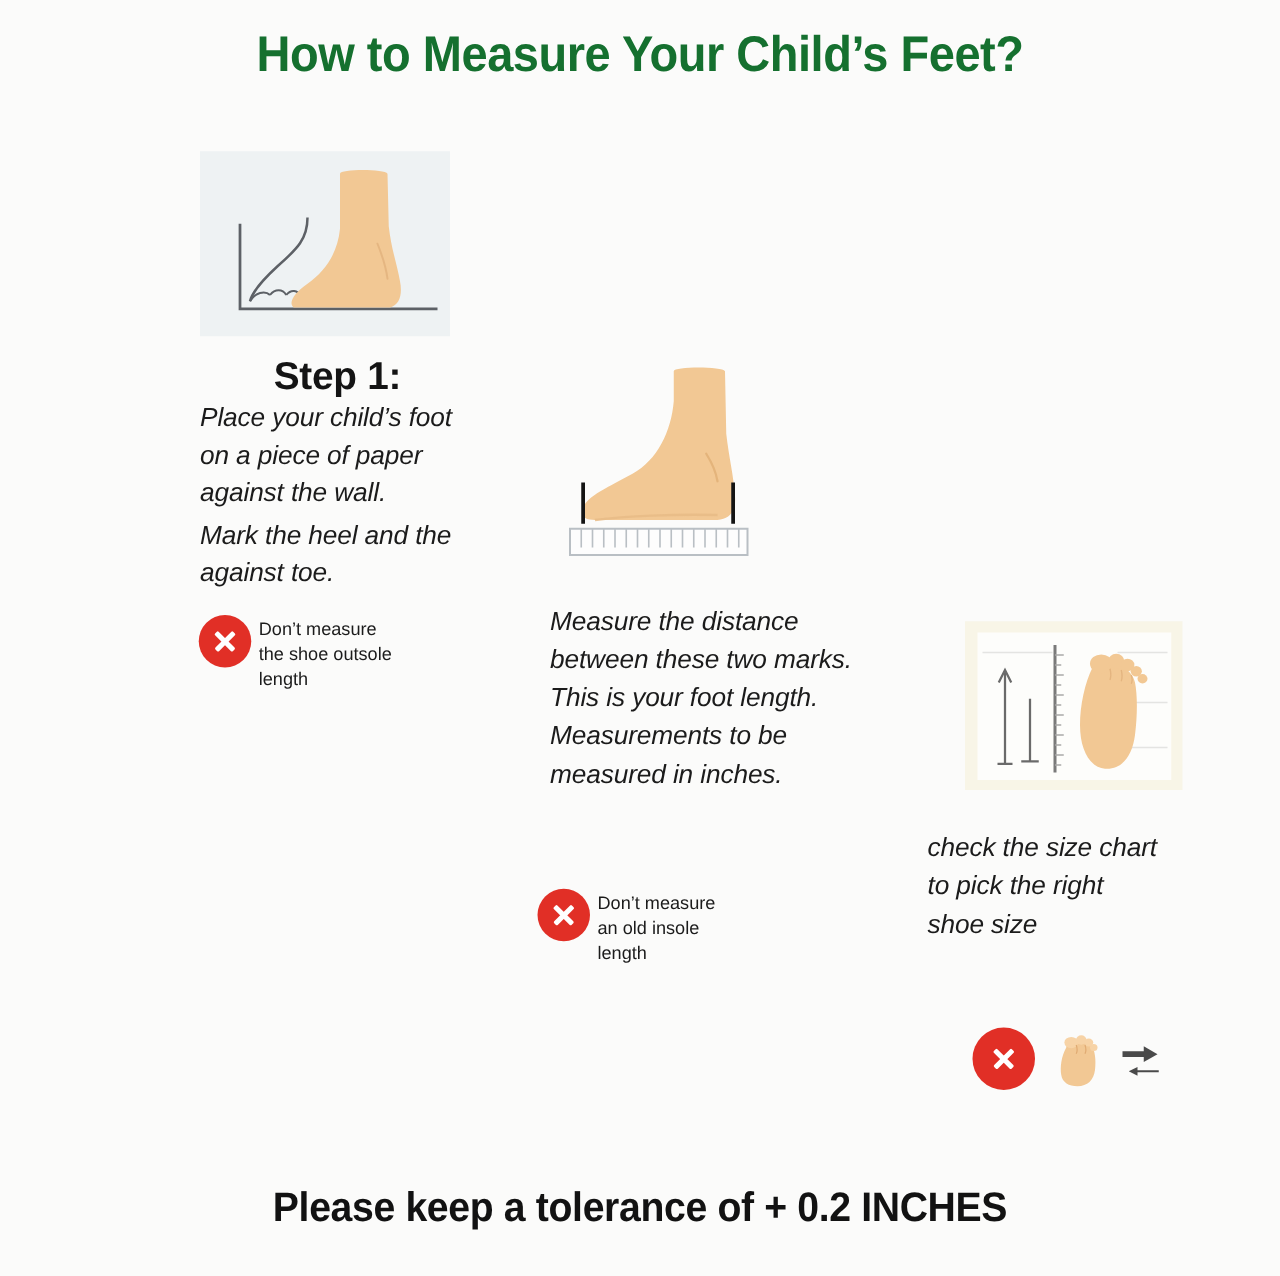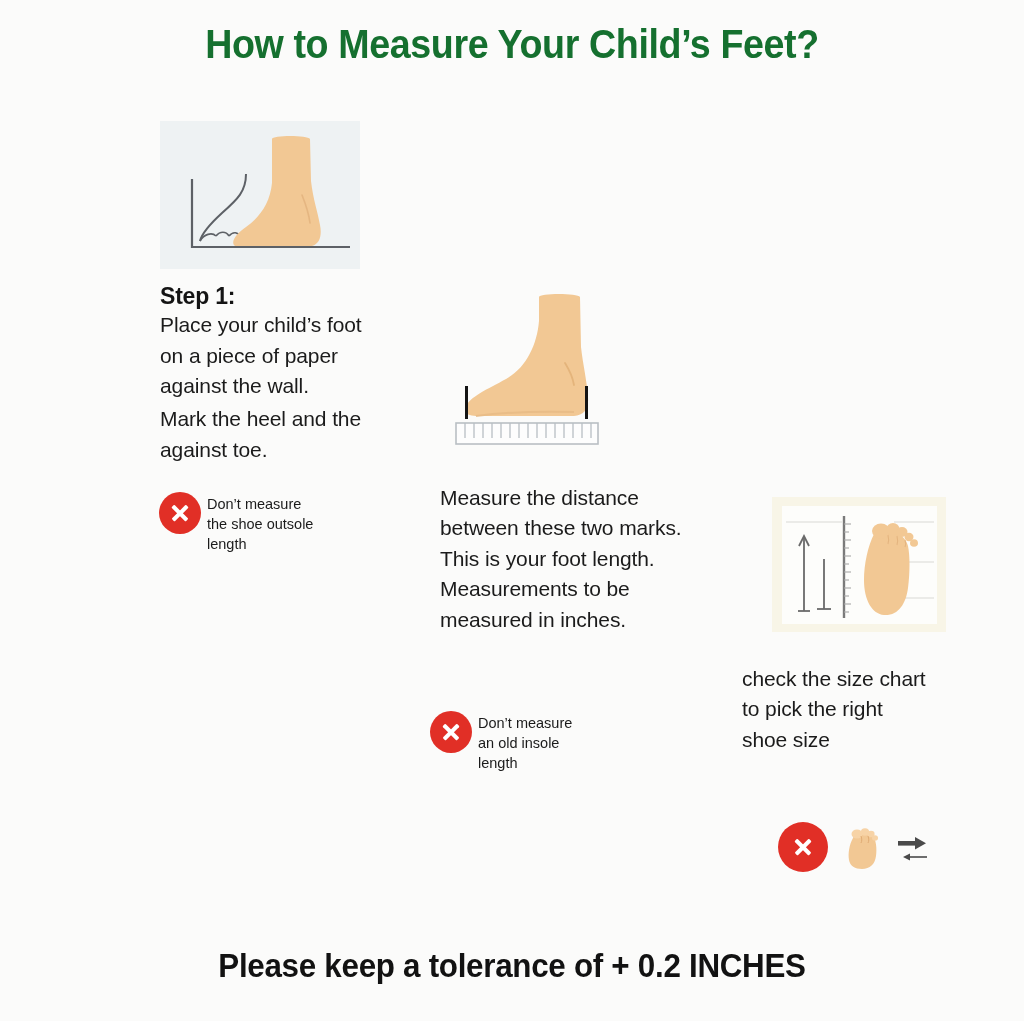--- a/index.html
+++ b/index.html
@@ -54,34 +54,35 @@
 
   
   .step-block { position: absolute; }
 
   .step-img-card {
     position: absolute;
     overflow: hidden;
   }
 
   .step-heading {
-    font-size: 23px;
+    font-size: 31px;
     font-weight: bold;
     color: #141414;
     line-height: 1.18;
     letter-spacing: -0.2px;
     white-space: nowrap;
+    text-align: center;
   }
   .step-body {
     font-size: 21px;
     color: #1b1b1b;
     line-height: 1.45;
     letter-spacing: -0.1px;
   }
-  .step-body .para { margin: 0; }
+  .step-body .para { margin: 0; font-style: italic; }
   .step-body .para + .para { margin-top: 3px; }
 
   
   .warn {
     position: absolute;
     display: flex;
     align-items: flex-start;
     gap: 6px;
   }
   .warn-circle {

